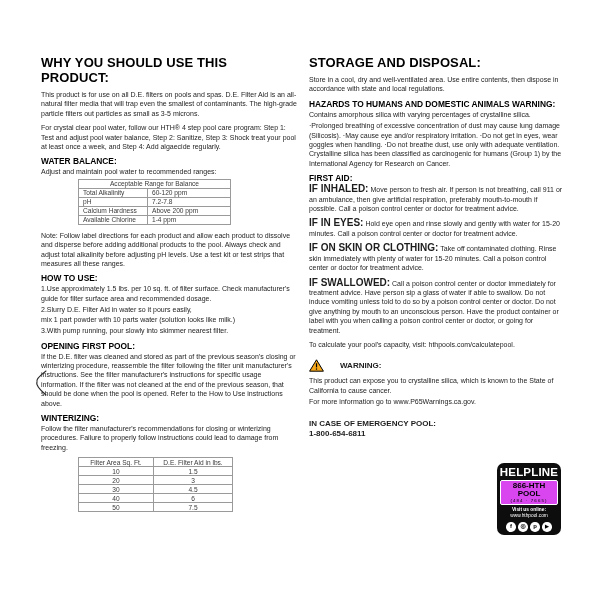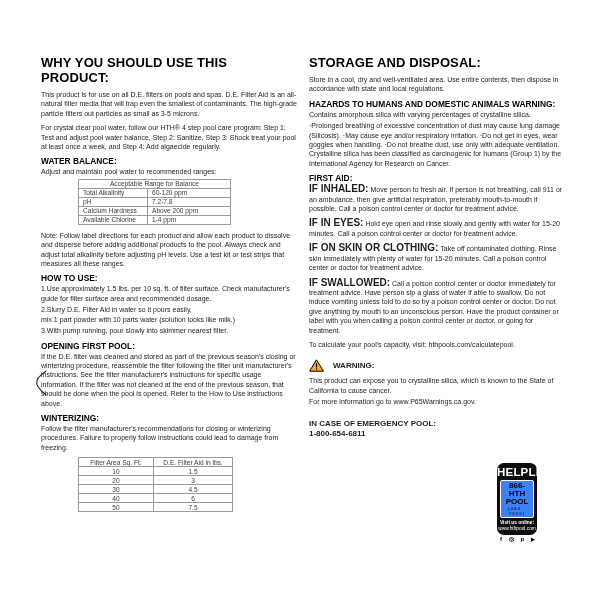--- a/index.html
+++ b/index.html
@@ -14,31 +14,31 @@
   .sub-head{font-size:8.4px;font-weight:bold;color:#000;margin:3px 0 1px 0;}
   p{font-size:7px;line-height:9.4px;margin:0 0 5px 0;}
   p.tight{margin:0 0 2px 0;}
   .prewrap{white-space:pre-line;}
   b.lead{font-size:10px;}
   table{border-collapse:collapse;font-size:6.6px;color:#3a3a3a;margin:2px 0 6px 37px;}
   td,th{border:0.7px solid #9a9a9a;padding:0.5px 4px;font-weight:normal;text-align:left;}
   .t-center td,.t-center th{text-align:center;}
   .bal-c1{width:60px;} .bal-c2{width:74px;}
   .dos-c1{width:66px;text-align:center;} .dos-c2{width:70px;text-align:center;}
-  .warn-row{display:flex;align-items:center;gap:9px;margin:10px 0 4px 0;}
+  .warn-row{display:flex;align-items:center;gap:16px;margin:10px 0 4px 0;}
   .warn-label{font-size:8px;font-weight:bold;}
   .tri{width:15px;height:13px;display:block;}
   .emergency{margin-top:12px;font-size:8px;font-weight:bold;line-height:10px;}
   .helpline{
-    position:absolute;left:497px;top:463px;width:40px;height:72px;
+    position:absolute;left:497px;top:463px;width:64px;height:72px;
     background:#0d0d0d;border-radius:7px;text-align:center;color:#fff;
     box-sizing:border-box;padding-top:3px;
   }
   .hl-title{font-size:11.5px;font-weight:bold;letter-spacing:.2px;line-height:12px;}
-  .hl-phonebox{background:#3b82f6;color:#000;margin:2px 3px 1px 3px;border-radius:2px;padding:1px 0 1px 0;border:1px solid #fff;}
+  .hl-phonebox{background:#d946ef;color:#000;margin:2px 3px 1px 3px;border-radius:2px;padding:1px 0 1px 0;border:1px solid #fff;}
   .hl-phone{font-size:8px;font-weight:bold;line-height:8px;}
   .hl-digits{font-size:4.4px;letter-spacing:1.1px;line-height:5px;}
   .hl-visit{font-size:4.8px;font-weight:bold;line-height:6px;margin-top:2px;}
   .hl-url{font-size:4.8px;line-height:6px;}
   .hl-social{display:flex;justify-content:center;gap:2.5px;margin-top:3px;}
   .soc{width:9.5px;height:9.5px;border-radius:50%;background:#fff;color:#000;
        font-size:6px;line-height:9.5px;font-weight:bold;text-align:center;display:inline-block;}
   .crease{position:absolute;left:34px;top:370px;}
 </style>
 </head>

